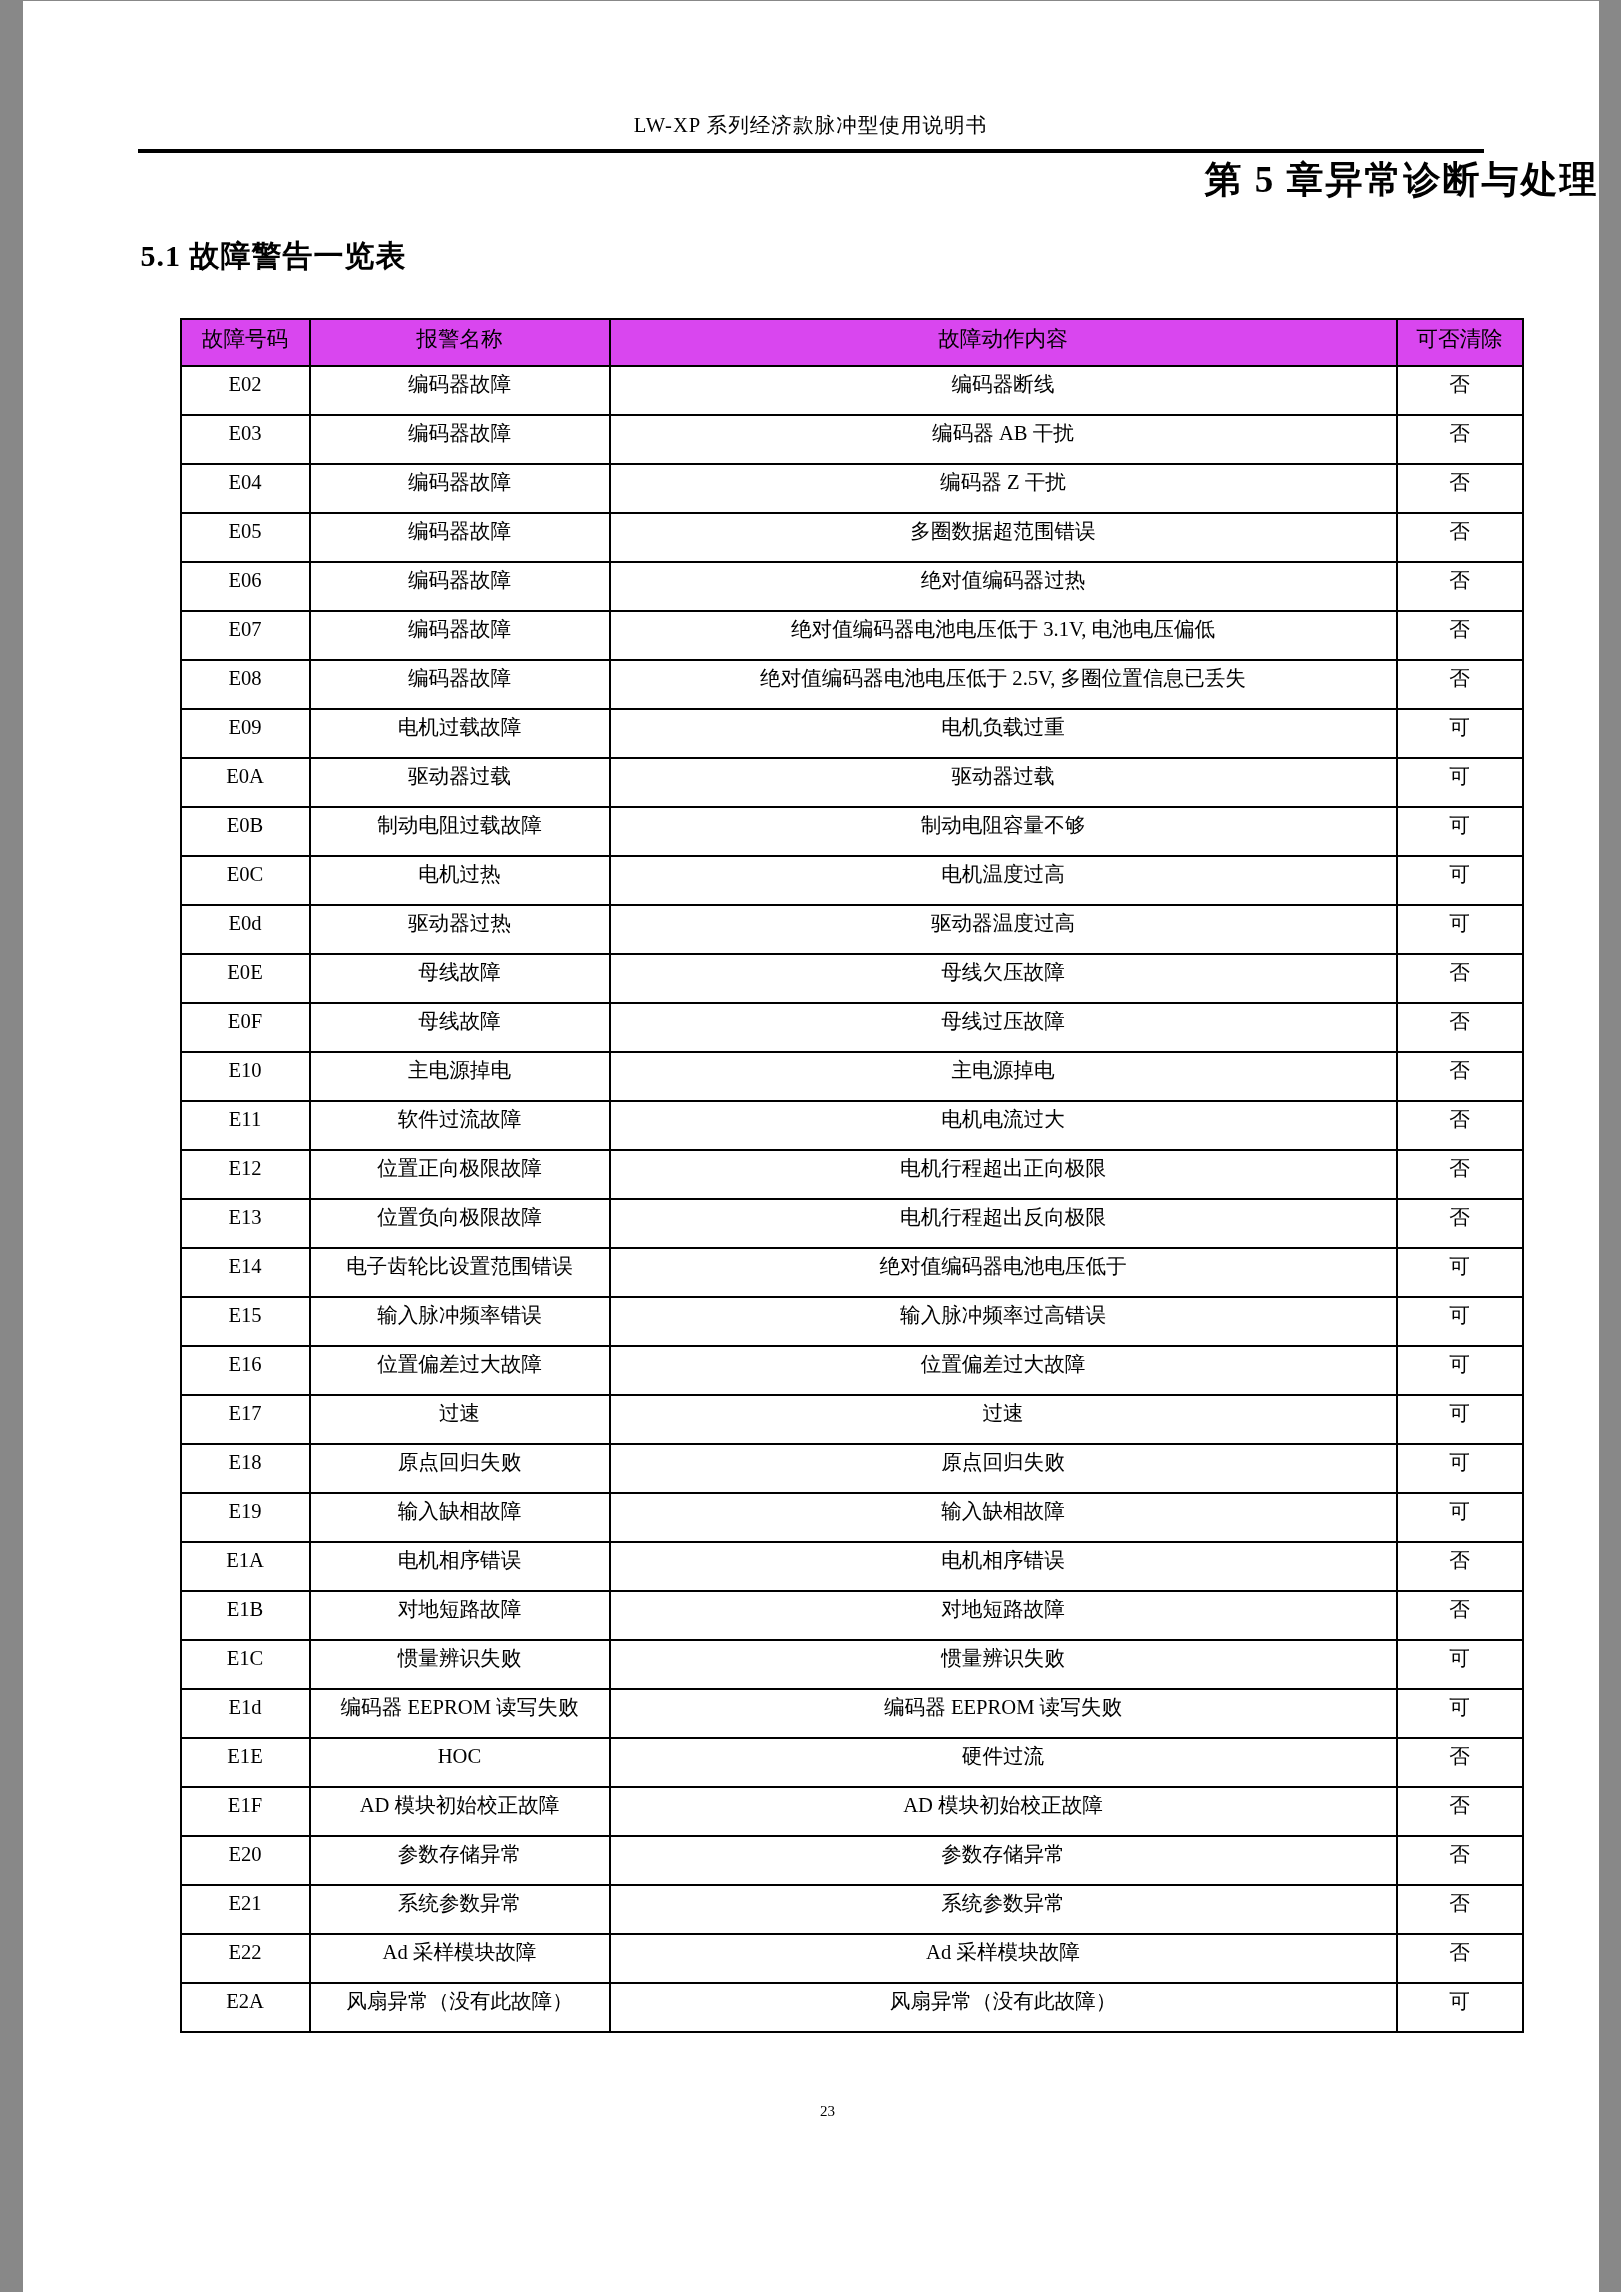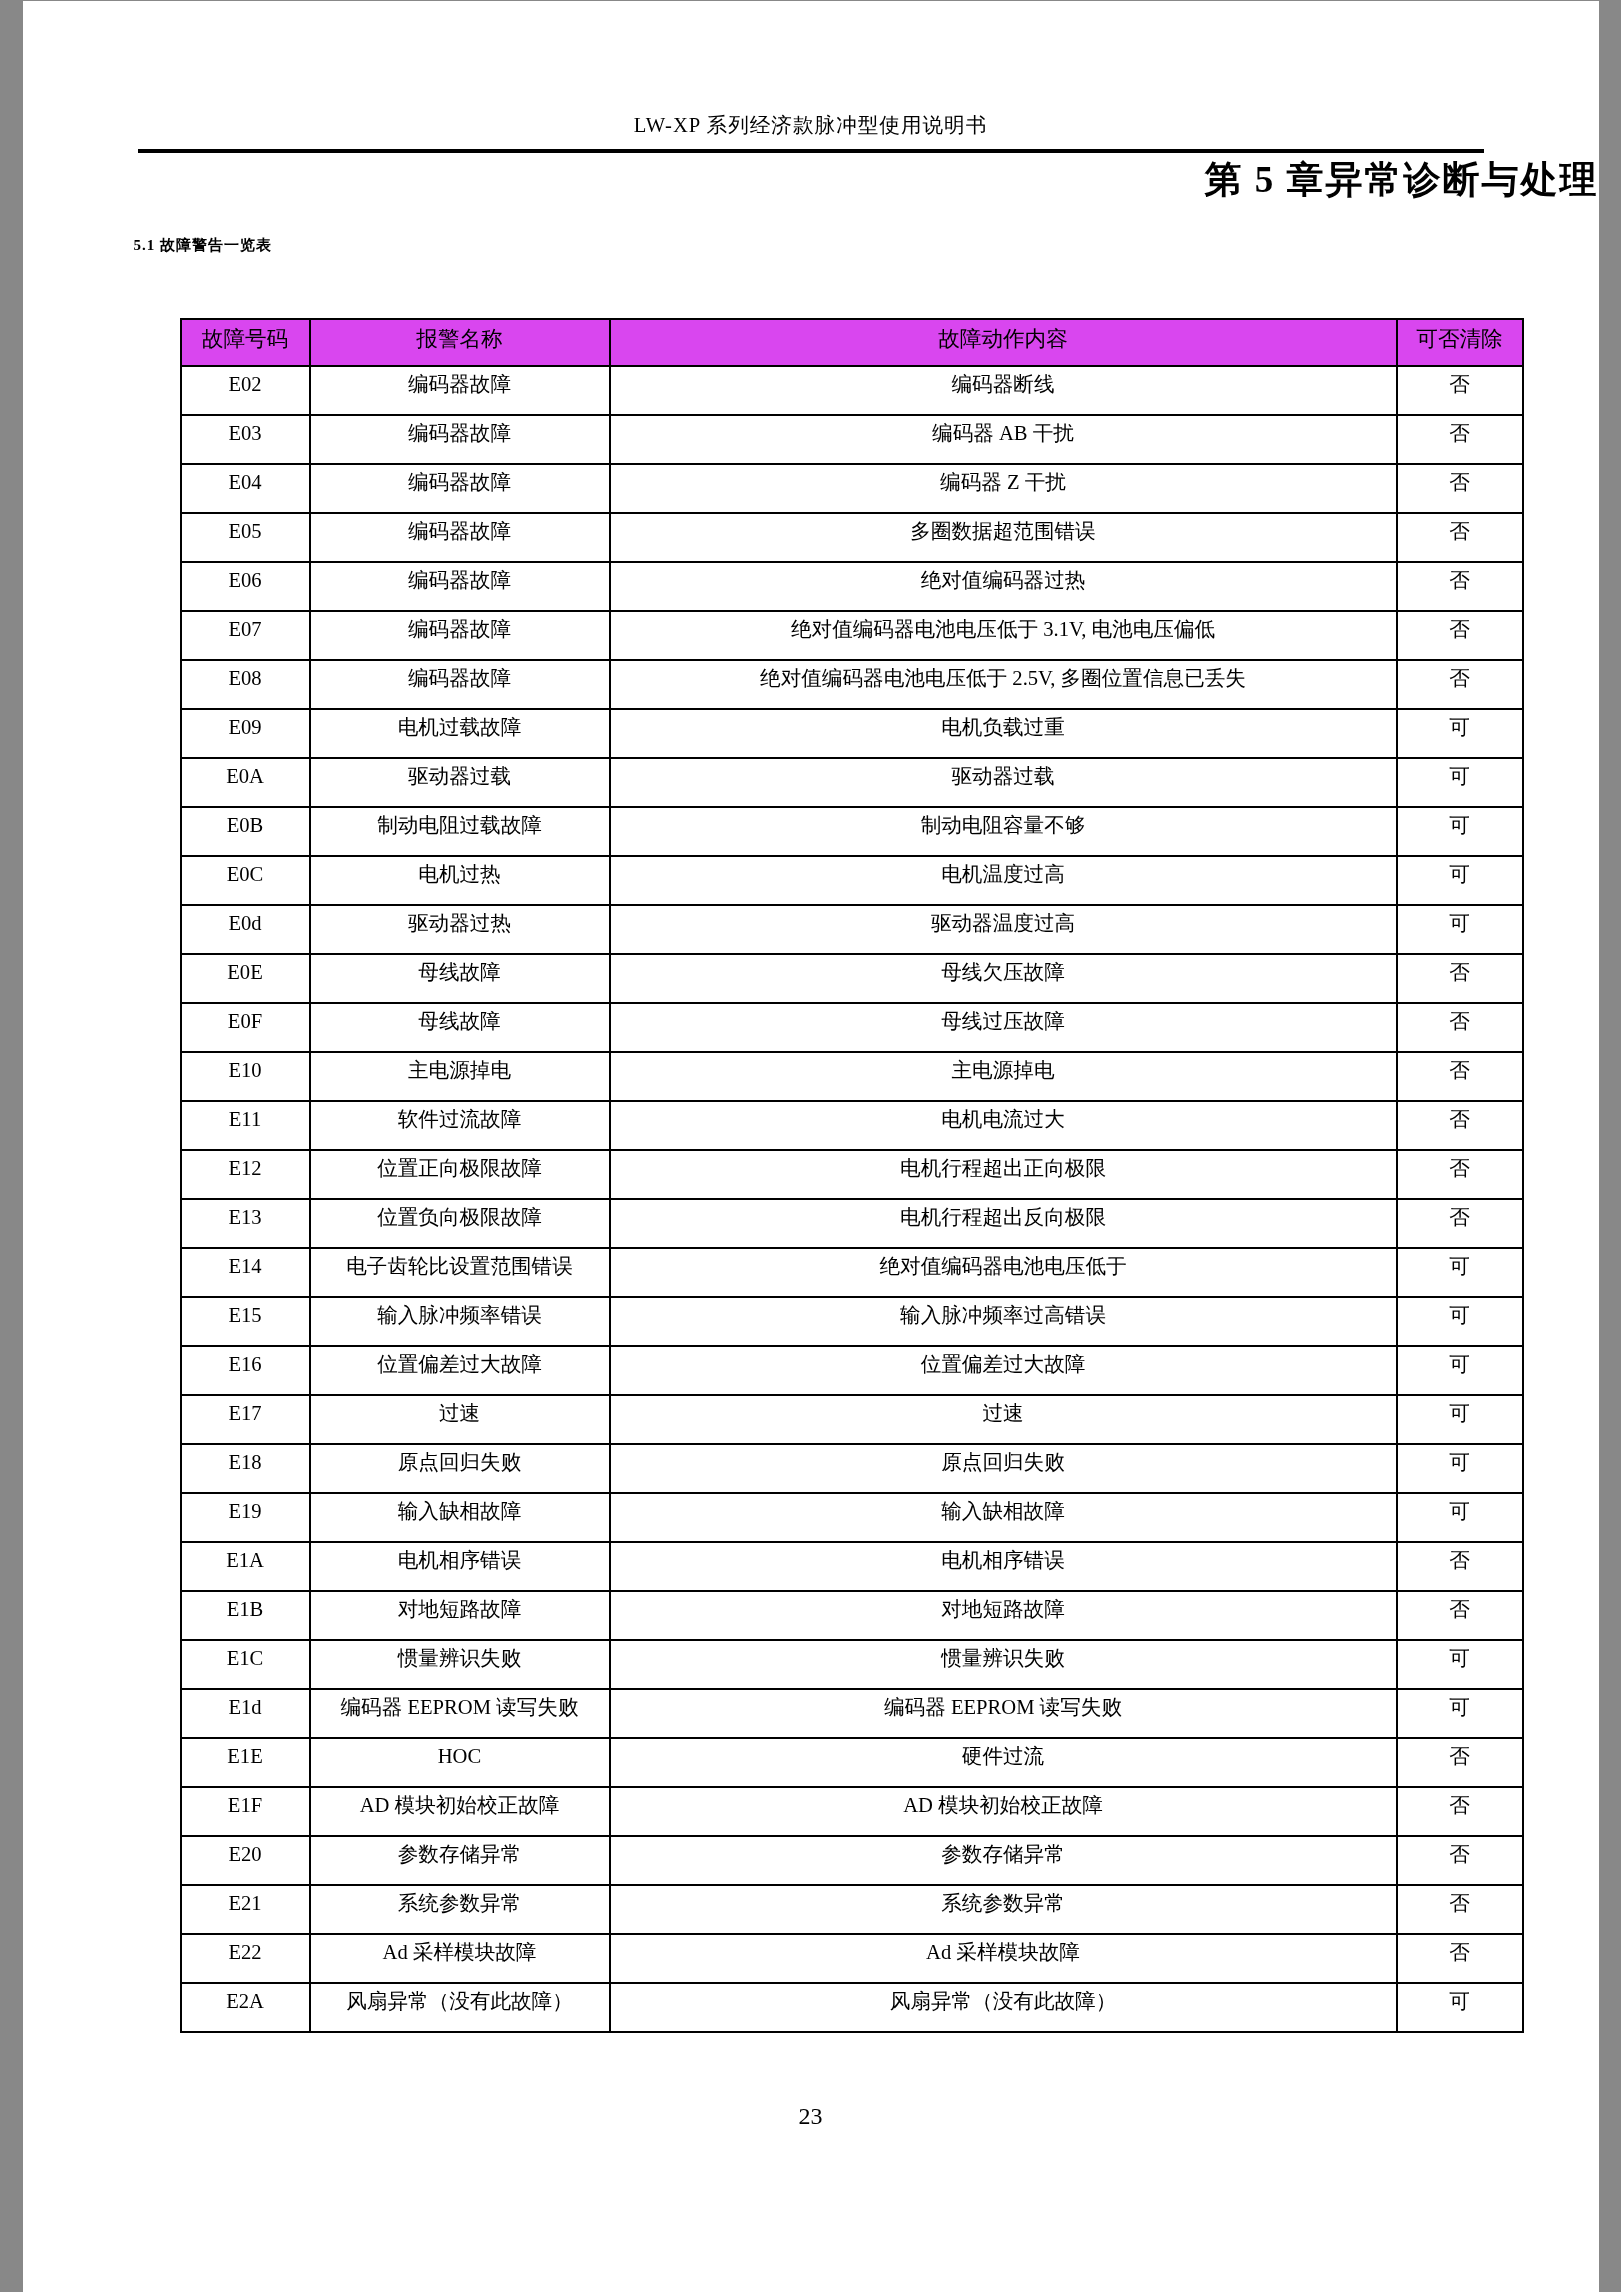--- a/index.html
+++ b/index.html
@@ -39,22 +39,22 @@
     width: 100%;
     text-align: right;
     font-size: 37px;
     font-weight: 700;
     line-height: 1.3;
     letter-spacing: 2px;
   }
   .section-title {
     position: absolute;
     top: 235px;
-    left: 111px;
-    font-size: 15px;
+    left: 118px;
+    font-size: 30px;
     font-weight: 700;
     letter-spacing: 1px;
   }
   table.fault-table {
     position: absolute;
     top: 317px;
     left: 157px;
     width: 1343px;
     border-collapse: collapse;
     table-layout: fixed;
@@ -84,24 +84,24 @@
   }
   .fault-table td {
     height: 49px;
     padding: 6.9px 3.9px 0 3.9px;
     font-size: 20.6px;
     line-height: 21.6px;
   }
   .page-number {
     position: absolute;
     top: 2102px;
-    left: 0;
+    left: 17px;
     width: 100%;
     text-align: center;
-    font-size: 24px;
+    font-size: 15px;
   }
 </style>
 </head>
 <body>
 
 <div class="page">
 
   <div class="doc-header">LW-XP 系列经济款脉冲型使用说明书</div>
 
   <div class="header-rule"></div>

